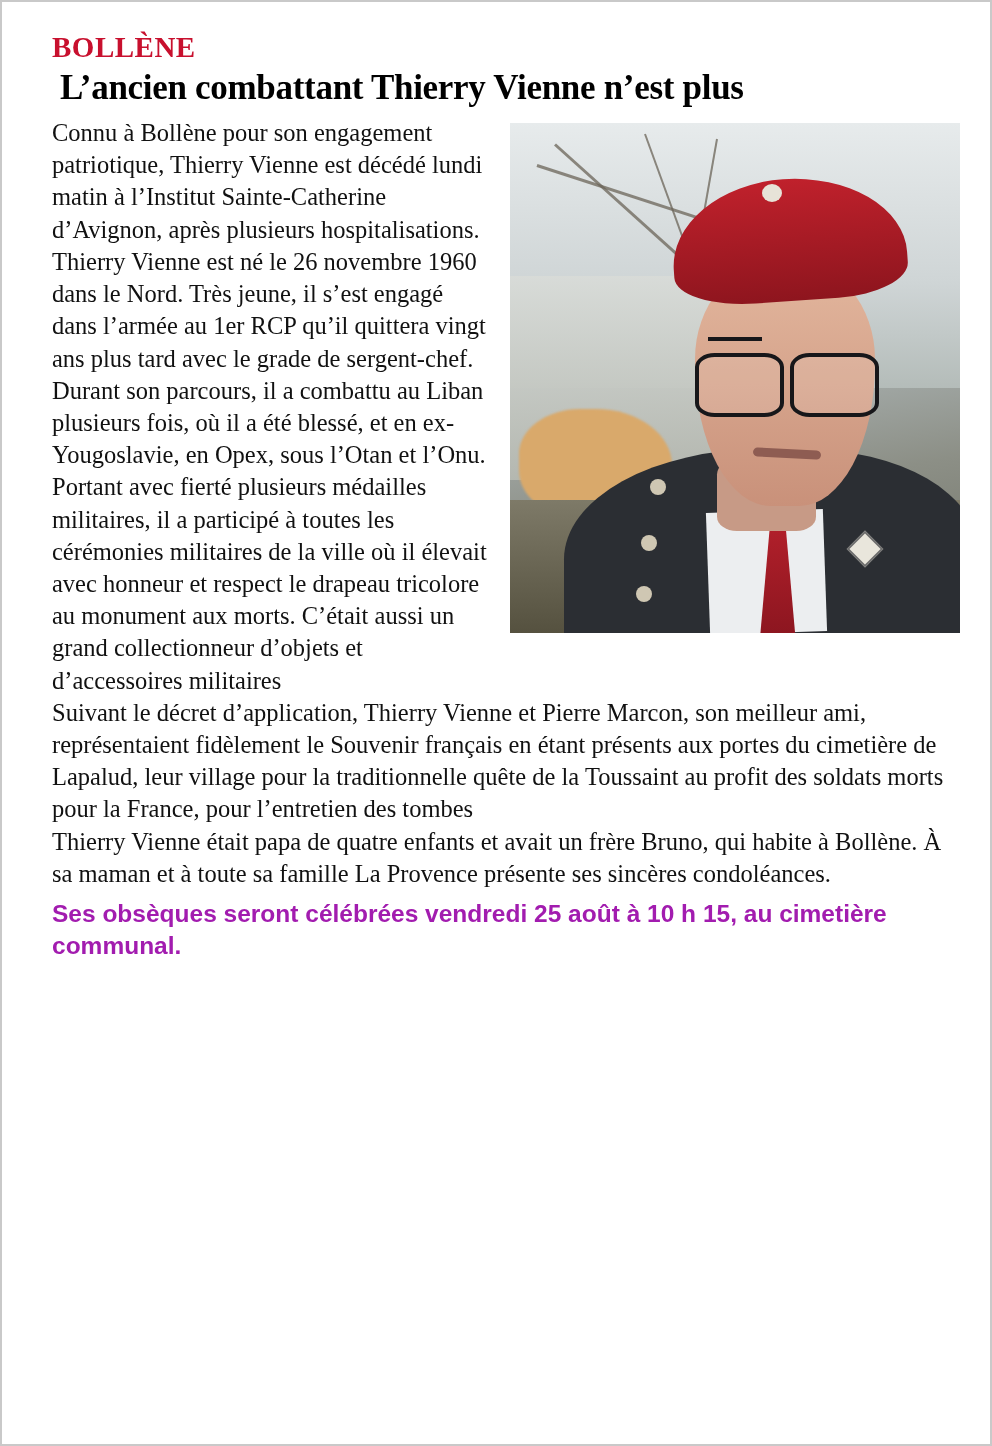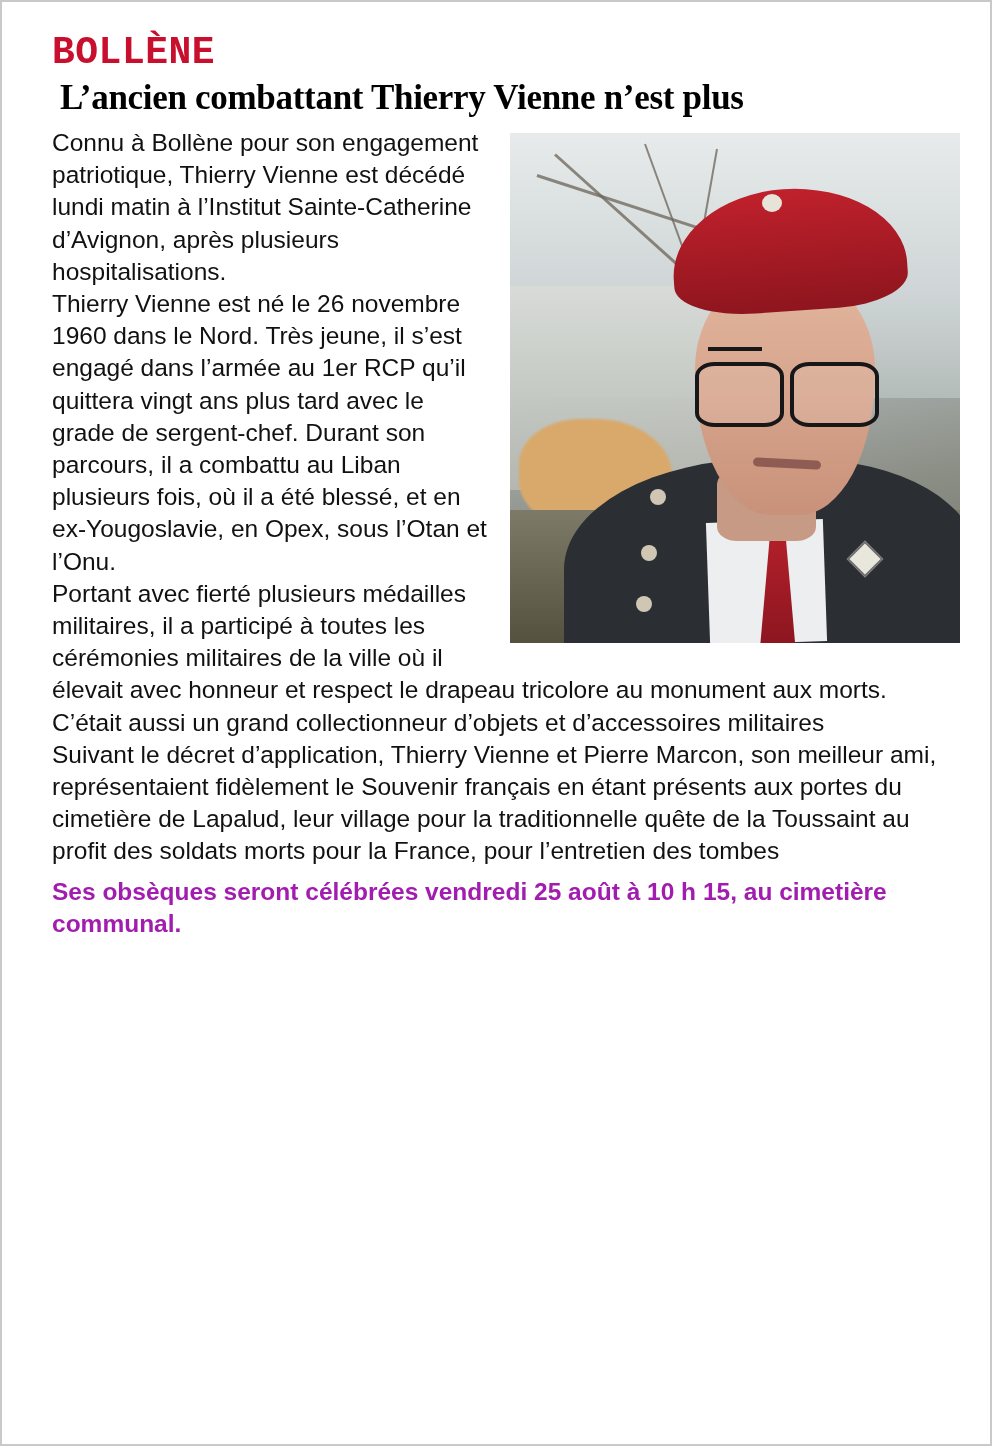--- a/index.html
+++ b/index.html
@@ -35,39 +35,39 @@
     color: #000;
     white-space: nowrap;
   }
   .content {
     position: absolute;
     left: 50px;
     top: 30px;
     width: 908px;
   }
   .kicker {
-    font-family: Liberation Mono, monospace;
-    font-weight: bold;
-    font-size: 38px;
+    font-family: Liberation Serif, serif;
+    font-weight: bold;
+    font-size: 29px;
     letter-spacing: 0.5px;
     color: #c8102e;
     margin: 0 0 4px 0;
     line-height: 1.1;
   }
   .headline {
     font-family: "Liberation Serif", serif;
     font-weight: bold;
     font-size: 35px;
     line-height: 1.12;
     margin: 0 0 10px 8px;
     letter-spacing: -0.3px;
     color: #000;
   }
   .body-text {
-    font-family: Liberation Sans, sans-serif;
+    font-family: Liberation Serif, serif;
     font-size: 24.5px;
     line-height: 1.315;
     color: #111;
     text-align: left;
   }
   .body-text p {
     margin: 0;
   }
   .photo-wrap {
     float: right;
@@ -231,19 +231,20 @@
         <div class="btn-dot" style="left:29%;bottom:16%;"></div>
         <div class="btn-dot" style="left:28%;bottom:6%;"></div>
       </div>
     </div>
 
     <div class="body-text">
       <p class="narrow">Connu à Bollène pour son engagement patriotique, Thierry Vienne est décédé lundi matin à l’Institut Sainte-Catherine d’Avignon, après plusieurs hospitalisations.</p>
       <p class="narrow">Thierry Vienne est né le 26 novembre 1960 dans le Nord. Très jeune, il s’est engagé dans l’armée au 1er RCP qu’il quittera vingt ans plus tard avec le grade de sergent-chef. Durant son parcours, il a combattu au Liban plusieurs fois, où il a été blessé, et en ex-Yougoslavie, en Opex, sous l’Otan et l’Onu.</p>
       <p>Portant avec fierté plusieurs médailles militaires, il a participé à toutes les cérémonies militaires de la ville où il élevait avec honneur et respect le drapeau tricolore au monument aux morts. C’était aussi un grand collectionneur d’objets et d’accessoires militaires</p>
       <p>Suivant le décret d’application, Thierry Vienne et Pierre Marcon, son meilleur ami, représentaient fidèlement le Souvenir français en étant présents aux portes du cimetière de Lapalud, leur village pour la traditionnelle quête de la Toussaint au profit des soldats morts pour la France, pour l’entretien des tombes</p>
+      <p>Thierry Vienne était papa de quatre enfants et avait un frère Bruno, qui habite à Bollène. À sa maman et à toute sa famille La Provence présente ses sincères condoléances.</p>
     </div>
 
 
     <div class="closing">Ses obsèques seront célébrées vendredi 25 août à 10 h 15, au cimetière communal.</div>
 
   </div>
 </div>
 
 </body></html>

